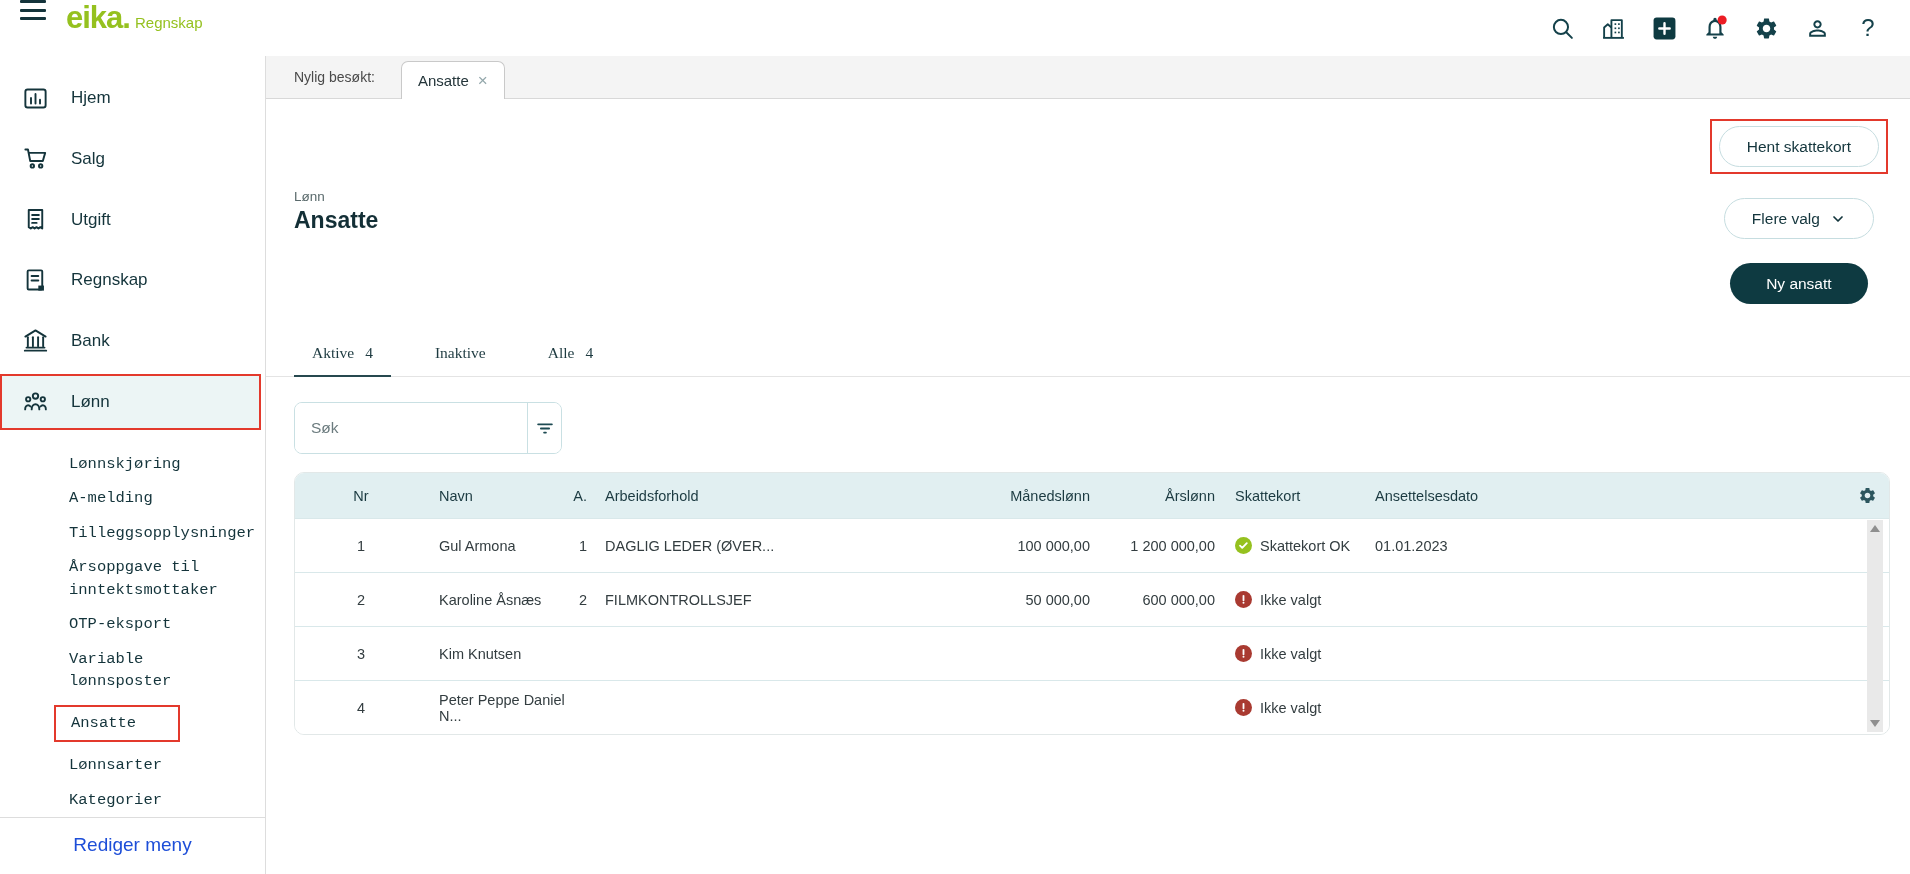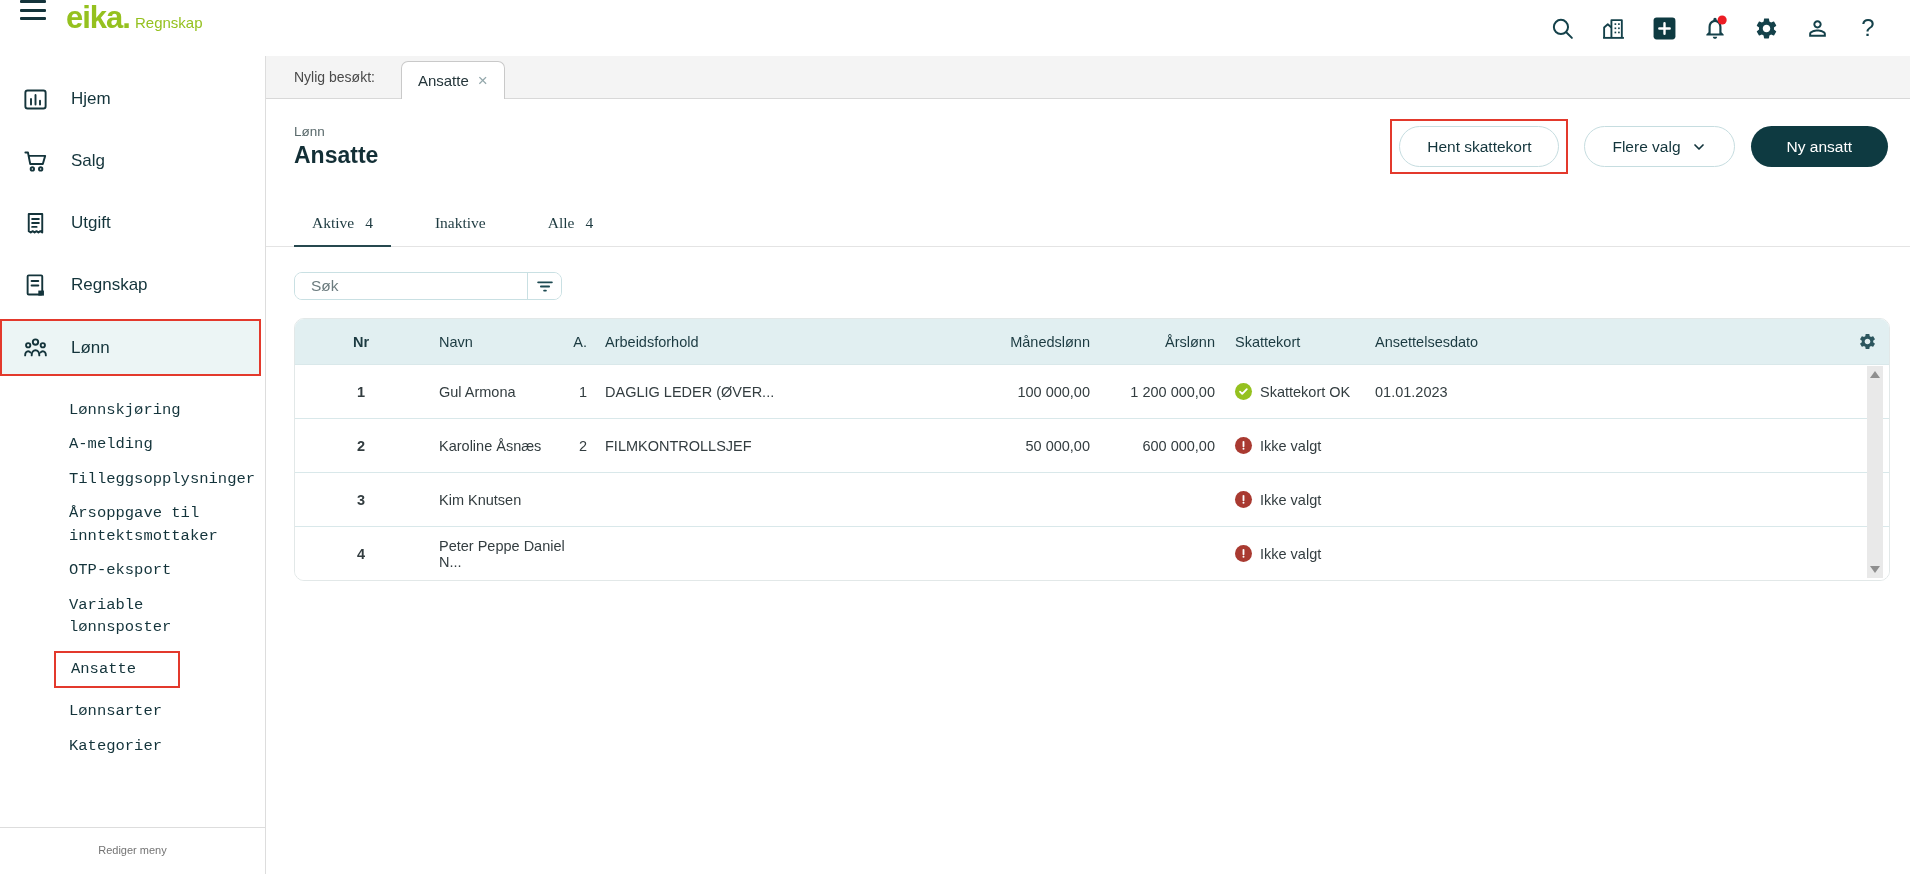--- a/index.html
+++ b/index.html
@@ -26,63 +26,63 @@
   
   .main { flex:1; display:flex; min-height:0; }
   .sidebar { width:266px; flex:0 0 266px; border-right:1px solid #ddd; display:flex; flex-direction:column; padding-top:12px; background:#fff; }
   .nav-item { height:62px; display:flex; align-items:center; padding-left:22px; cursor:pointer; color:#14343b; }
   .nav-item .nico { width:27px; height:27px; margin-right:22px; color:#14343b; flex:0 0 27px; }
   .nav-label { font-size:17px; }
   .nav-item.active { background:#ecf5f5; border:2px solid #e3392c; height:57px; margin:3px 4px 3px 0; padding-left:20px; }
   .submenu { margin-top:14px; padding-left:69px; display:flex; flex-direction:column;font-family:Liberation Mono, monospace; }
   .sub-item { font-size:15.5px; color:#14343b; padding:6px 20px 6px 0; cursor:pointer; line-height:1.45; }
   .sub-item.annotated span.box { display:inline-block; border:2px solid #e3392c; padding:5px 42px 6px 15px; margin-left:-15px; }
-  .sidebar-footer { margin-top:auto; border-top:1px solid #ddd; padding:16px 0 18px 0; text-align:center; font-size:11px; color:#737373; cursor:pointer; }
+  .sidebar-footer { margin-top:auto; border-top:1px solid #ddd; padding:16px 0 18px 0; text-align:center; font-size:19px; color:#1d4ed8; cursor:pointer; }
 
   .content { flex:1; display:flex; flex-direction:column; background:#fff; min-width:0; }
 
   
   .recent-strip { height:43px; flex:0 0 43px; background:#f4f4f4; border-bottom:1px solid #d8d8d8; display:flex; align-items:flex-end; padding-left:28px; }
   .recent-label { font-size:14px; color:#4a4a4a; align-self:center; }
   .recent-tab { margin-left:26px; background:#fff; border:1px solid #c9c9c9; border-bottom:none; border-radius:7px 7px 0 0;
     height:38px; display:flex; align-items:center; padding:0 16px; margin-bottom:-1px; position:relative; z-index:2; cursor:pointer; }
   .recent-tab-label { font-size:15px; color:#24353a; }
   .tab-close { margin-left:9px; color:#93a7ab; font-size:17px; line-height:1; cursor:pointer; }
 
   
   .page-header { display:flex; align-items:center; padding:20px 22px 16px 28px; }
   .ph-left { display:flex; flex-direction:column; }
   .breadcrumb { font-size:13.5px; color:#5a6a6c; }
   .page-title { font-size:23px; font-weight:700; color:#132f36; margin-top:3px; }
-  .ph-buttons { margin-left:auto; display:flex; align-items:center; gap:16px; }
+  .ph-buttons { margin-left:auto; display:flex; align-items:center; gap:24px;flex-direction:column; }
   .annotation-box { border:2px solid #e3392c; padding:5px 7px; }
   .btn { height:41px; border-radius:21px; display:flex; align-items:center; font-size:15.5px; cursor:pointer; white-space:nowrap; }
   .btn.ghost { background:#fff; border:1px solid #c6dde0; color:#13353c; padding:0 27px; }
   .btn.ghost svg { margin-left:10px; }
   .btn.primary { background:#0e3a41; color:#fff; padding:0 36px; border:none; }
 
   
   .tabs-row { display:flex; padding-left:28px; margin-top:14px; border-bottom:1px solid #e4e4e4;font-family:Liberation Serif, serif; }
   .tab { display:flex; gap:11px; font-size:15.5px; color:#1d3a40; padding:10px 18px 13px 18px; cursor:pointer; margin-right:26px; }
   .tab.active { border-bottom:2px solid #26484f; margin-bottom:-1px; }
 
   
   .search-row { margin:25px 0 0 28px; display:flex; }
-  .search-box { width:268px; height:28px; border:1px solid #c9e0e3; border-radius:8px; display:flex; overflow:hidden; background:#fff; }
+  .search-box { width:268px; height:52px; border:1px solid #c9e0e3; border-radius:8px; display:flex; overflow:hidden; background:#fff; }
   .search-box input { flex:1; border:none; outline:none; padding:0 16px; font-size:15.5px; color:#23393e;
     font-family:"Liberation Sans", sans-serif; }
   .search-box input::placeholder { color:#6b7b7e; }
   .filter-btn { width:45px; border-left:1px solid #c9e0e3; display:flex; align-items:center; justify-content:center; cursor:pointer; color:#1d4a52; background:#fff; }
 
   
   .table-wrap { margin:18px 20px 0 28px; border:1px solid #e2e8e8; border-radius:10px; position:relative; background:#fff; overflow:hidden; }
   .thead, .trow { display:grid; grid-template-columns:132px 142px 36px 260px 230px 123px 140px 244px 1fr; align-items:center; }
   .thead { height:45px; background:#e1eff1; font-size:14.5px; color:#1b3a41; }
   .trow { height:54px; border-top:1px solid #d9e8ea; font-size:14.5px; color:#333d40; cursor:pointer; background:#fff; }
-  .c-nr { text-align:center;font-weight:bold; }
+  .c-nr { text-align:center; }
   .c-navn { padding-left:12px; }
   .c-a { text-align:right; padding-right:18px; }
   .c-man { text-align:right; padding-right:5px; }
   .c-ars { text-align:right; padding-right:3px; }
   .c-skatt { padding-left:17px; display:flex; align-items:center; gap:8px; }
   .c-dato { padding-left:17px; }
   .c-gear { justify-self:end; padding-right:12px; color:#2c565e; display:flex; align-items:center; cursor:pointer; }
   .st-dot { width:17px; height:17px; border-radius:50%; flex:0 0 17px; display:flex; align-items:center; justify-content:center; }
   .st-ok { background:#95c11f; }
   .st-err { background:#a93a31; }
@@ -184,20 +184,32 @@
         <span class="nav-label">Utgift</span>
       </div>
       <div class="nav-item">
         <span class="nico"><svg width="27" height="27" viewBox="0 0 24 24" fill="none" stroke="currentColor" stroke-width="1.7" stroke-linecap="round" stroke-linejoin="round">
               <rect x="5" y="3" width="13" height="17" rx="1"></rect>
               <line x1="8.5" y1="8" x2="14.5" y2="8"></line>
               <line x1="8.5" y1="12" x2="14.5" y2="12"></line>
               <rect x="14.5" y="16.5" width="5" height="4.5" fill="currentColor" stroke="none"></rect>
             </svg></span>
         <span class="nav-label">Regnskap</span>
+      </div>
+      <div class="nav-item">
+        <span class="nico"><svg width="27" height="27" viewBox="0 0 24 24" fill="none" stroke="currentColor" stroke-width="1.7" stroke-linecap="round" stroke-linejoin="round">
+              <path d="M3 8.5L12 3l9 5.5"></path>
+              <line x1="5.2" y1="9" x2="5.2" y2="17"></line>
+              <line x1="9.7" y1="9" x2="9.7" y2="17"></line>
+              <line x1="14.3" y1="9" x2="14.3" y2="17"></line>
+              <line x1="18.8" y1="9" x2="18.8" y2="17"></line>
+              <line x1="4" y1="18.3" x2="20" y2="18.3"></line>
+              <line x1="2.5" y1="21" x2="21.5" y2="21"></line>
+            </svg></span>
+        <span class="nav-label">Bank</span>
       </div>
       <div class="nav-item active">
         <span class="nico"><svg width="27" height="27" viewBox="0 0 24 24" fill="none" stroke="currentColor" stroke-width="1.7" stroke-linecap="round" stroke-linejoin="round">
               <circle cx="12" cy="7.2" r="2.4"></circle>
               <path d="M8.6 19c0-2.6 1.5-4.6 3.4-4.6s3.4 2 3.4 4.6"></path>
               <circle cx="5.5" cy="10" r="1.9"></circle>
               <path d="M2.8 19c0-2.1 1.2-3.7 2.7-3.7 .8 0 1.5.4 2 1.1"></path>
               <circle cx="18.5" cy="10" r="1.9"></circle>
               <path d="M21.2 19c0-2.1-1.2-3.7-2.7-3.7-.8 0-1.5.4-2 1.1"></path>
             </svg></span>

